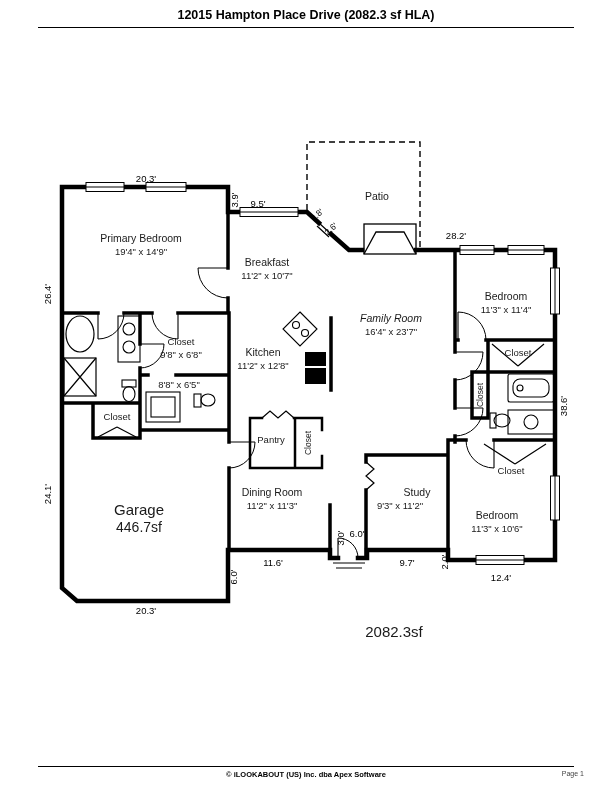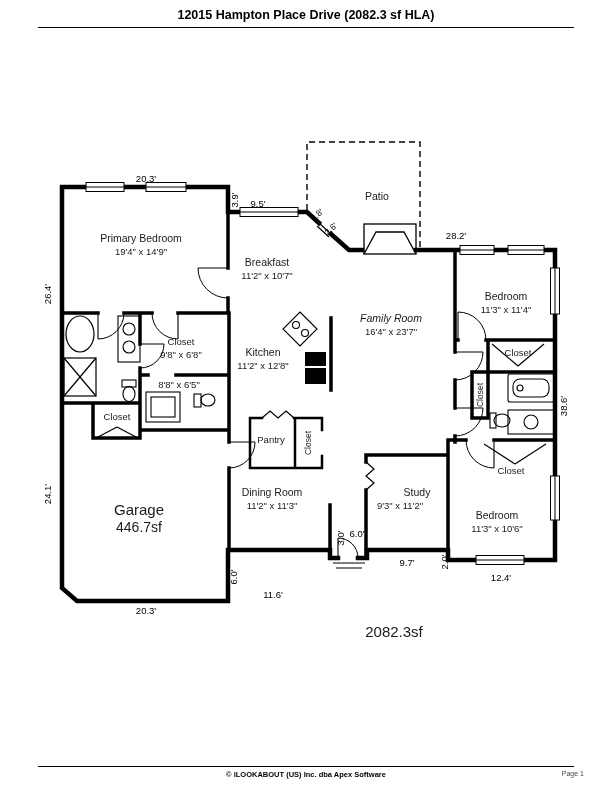--- a/index.html
+++ b/index.html
@@ -190,21 +190,21 @@
   <div class="dim" style="left:146px;top:179px;">20.3'</div>
   <div class="dim v" style="left:235px;top:200px;">3.9'</div>
   <div class="dim" style="left:258px;top:204px;">9.5'</div>
   <div class="dim diag" style="left:317px;top:215px;">2.8'</div>
   <div class="dim diag" style="left:331px;top:229px;">2.6'</div>
   <div class="dim" style="left:456px;top:236px;">28.2'</div>
   <div class="dim v" style="left:48px;top:294px;">26.4'</div>
   <div class="dim v" style="left:48px;top:494px;">24.1'</div>
   <div class="dim v" style="left:564px;top:406px;">38.6'</div>
   <div class="dim v" style="left:234px;top:577px;">6.0'</div>
-  <div class="dim" style="left:273px;top:563px;margin-top:32px;">11.6'</div>
+  <div class="dim" style="left:273px;top:563px;">11.6'</div>
   <div class="dim v" style="left:341px;top:538px;">3.0'</div>
   <div class="dim" style="left:357px;top:534px;">6.0'</div>
   <div class="dim" style="left:407px;top:563px;">9.7'</div>
   <div class="dim v" style="left:445px;top:562px;">2.0'</div>
   <div class="dim" style="left:501px;top:578px;">12.4'</div>
   <div class="dim" style="left:146px;top:611px;">20.3'</div>
 
   <div class="lbl hla2" style="left:394px;top:631px;">2082.3sf</div>
 
   <div class="rule" style="top:766px;"></div>

